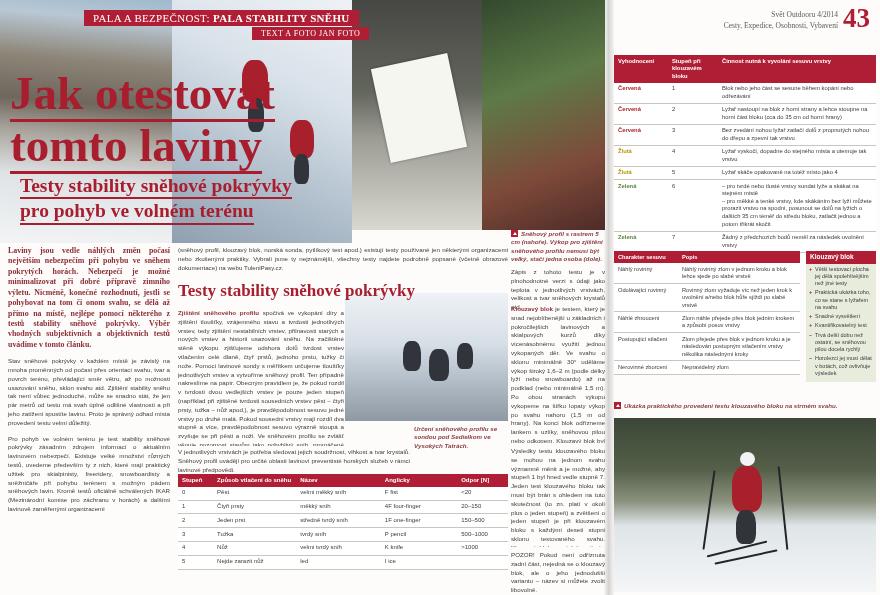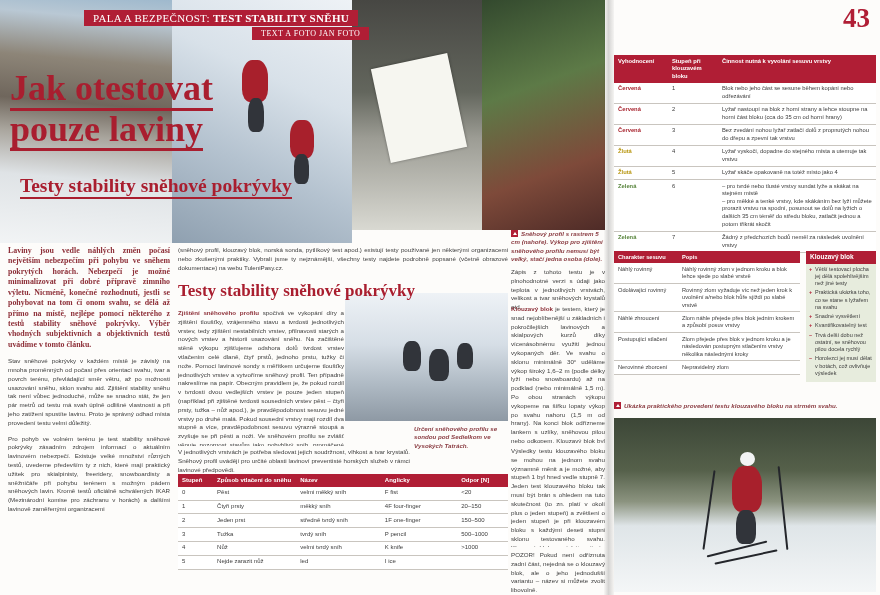--- a/index.html
+++ b/index.html
@@ -32,21 +32,21 @@
   .band{background:#b01e35;color:#fff;font-family:"Liberation Serif",serif;white-space:nowrap;}
   #band1{left:84px;top:10px;font-size:11px;padding:2px 9px;letter-spacing:.3px;}
   #band1 .bold{font-weight:bold;}
   #band2{left:252px;top:27px;font-size:8px;padding:2px 9px;letter-spacing:.5px;}
   
   #masthead{left:610px;top:10px;width:228px;text-align:right;font-family:"Liberation Serif",serif;
             font-size:7.5px;color:#5a5a5a;line-height:1.45;}
   #pagenum{left:843px;top:3px;font-family:"Liberation Serif",serif;font-size:27px;font-weight:bold;color:#b01e35;}
   
   #title{left:10px;top:70px;font-family:"Liberation Serif",serif;font-weight:bold;color:#a91e2f;
-         font-size:36px;line-height:1.02;}
+         font-size:47px;line-height:1.02;}
   #title .tline{display:inline-block;border-bottom:3px solid #a91e2f;padding-bottom:1px;}
   #subtitle{left:20px;top:174px;font-family:"Liberation Serif",serif;font-weight:bold;color:#a91e2f;
             font-size:19.5px;line-height:1.2;}
   #subtitle .sline{display:inline-block;border-bottom:2px solid #a91e2f;padding-bottom:0;}
   
   .body{font-size:6.2px;line-height:1.42;text-align:justify;color:#3d3d3d;}
   #col1{left:8px;top:246px;width:162px;}
   .intro{font-family:"Liberation Serif",serif;font-weight:bold;color:#8d2f38;font-size:7.9px;
          line-height:1.32;margin-bottom:7px;}
   #col1 p{margin:0 0 7px 0;}
@@ -110,32 +110,37 @@
     <div class="paper" style="left:28px;top:60px;width:78px;height:96px;"></div>
   </div>
   <div class="abs photo" id="ph-green"></div>
   <div class="abs photo" id="ph-diggers">
     <div class="fig dark" style="left:58px;top:48px;width:18px;height:30px;"></div>
     <div class="fig dark" style="left:84px;top:56px;width:20px;height:32px;"></div>
     <div class="fig dark" style="left:112px;top:50px;width:16px;height:26px;"></div>
   </div>
 
   <div class="abs band" id="band1">
-    <span>PALA A BEZPEČNOST: </span><span class="bold">TEST STABILITY SNĚHU</span>
+    <span>PALA A BEZPEČNOST: </span><span class="bold">PALA STABILITY SNĚHU</span>
   </div>
   <div class="abs band" id="band2">TEXT A FOTO JAN FOTO</div>
 
+  <div class="abs" id="masthead">
+    <div>Svět Outdooru 4/2014</div>
+    <div>Cesty, Expedice, Osobnosti, Vybavení</div>
+  </div>
   <div class="abs" id="pagenum">43</div>
 
   <div class="abs" id="title">
     <span class="tline">Jak otestovat</span><br>
-    <span class="tline">pouze laviny</span>
+    <span class="tline">tomto laviny</span>
   </div>
   <div class="abs" id="subtitle">
     <span class="sline">Testy stability sněhové pokrývky</span><br>
+    <span class="sline">pro pohyb ve volném terénu</span>
   </div>
 
   <div class="abs body" id="col1">
     <div class="intro">Laviny jsou vedle náhlých změn počasí největším nebezpečím při pohybu ve sněhem pokrytých horách. Nebezpečí je možné minimalizovat při dobré přípravě zimního výletu. Nicméně, konečné rozhodnutí, jestli se pohybovat na tom či onom svahu, se dělá až přímo na místě, nejlépe pomocí některého z testů stability sněhové pokrývky. Výběr vhodných subjektivních a objektivních testů uvádíme v tomto článku.</div>
     <p>Stav sněhové pokrývky v každém místě je závislý na mnoha proměnných od počasí přes orientaci svahu, tvar a povrch terénu, převládající směr větru, až po možnosti usazování sněhu, sklon svahu atd. Zjištění stability sněhu tak není vůbec jednoduché, může se snadno stát, že jen pár metrů od testu má svah úplně odlišné vlastnosti a při jeho zatížení spustíte lavinu. Proto je správný odhad místa provedení testu velmi důležitý.</p>
     <p>Pro pohyb ve volném terénu je test stability sněhové pokrývky zásadním zdrojem informací o aktuálním lavinovém nebezpečí. Existuje velké množství různých testů, uvedeme především ty z nich, které mají praktický užitek pro skialpinisty, freeridery, snowboardisty a sněžničáře při pohybu terénem s možným pádem sněhových lavin. Kromě testů oficiálně schválených IKAR (Mezinárodní komise pro záchranu v horách) a dalšími lavinově zaměřenými organizacemi</p>
   </div>
 
   <div class="abs body" id="leadpara">(sněhový profil, klouzavý blok, norská sonda, pytlíkový test apod.) existují testy používané jen některými organizacemi nebo zkušenými praktiky. Vybrali jsme ty nejznámější, všechny testy najdete podrobně popsané (včetně obrazové dokumentace) na webu TuleniPasy.cz.</div>
   <div class="abs" id="secheading">Testy stability sněhové pokrývky</div>

